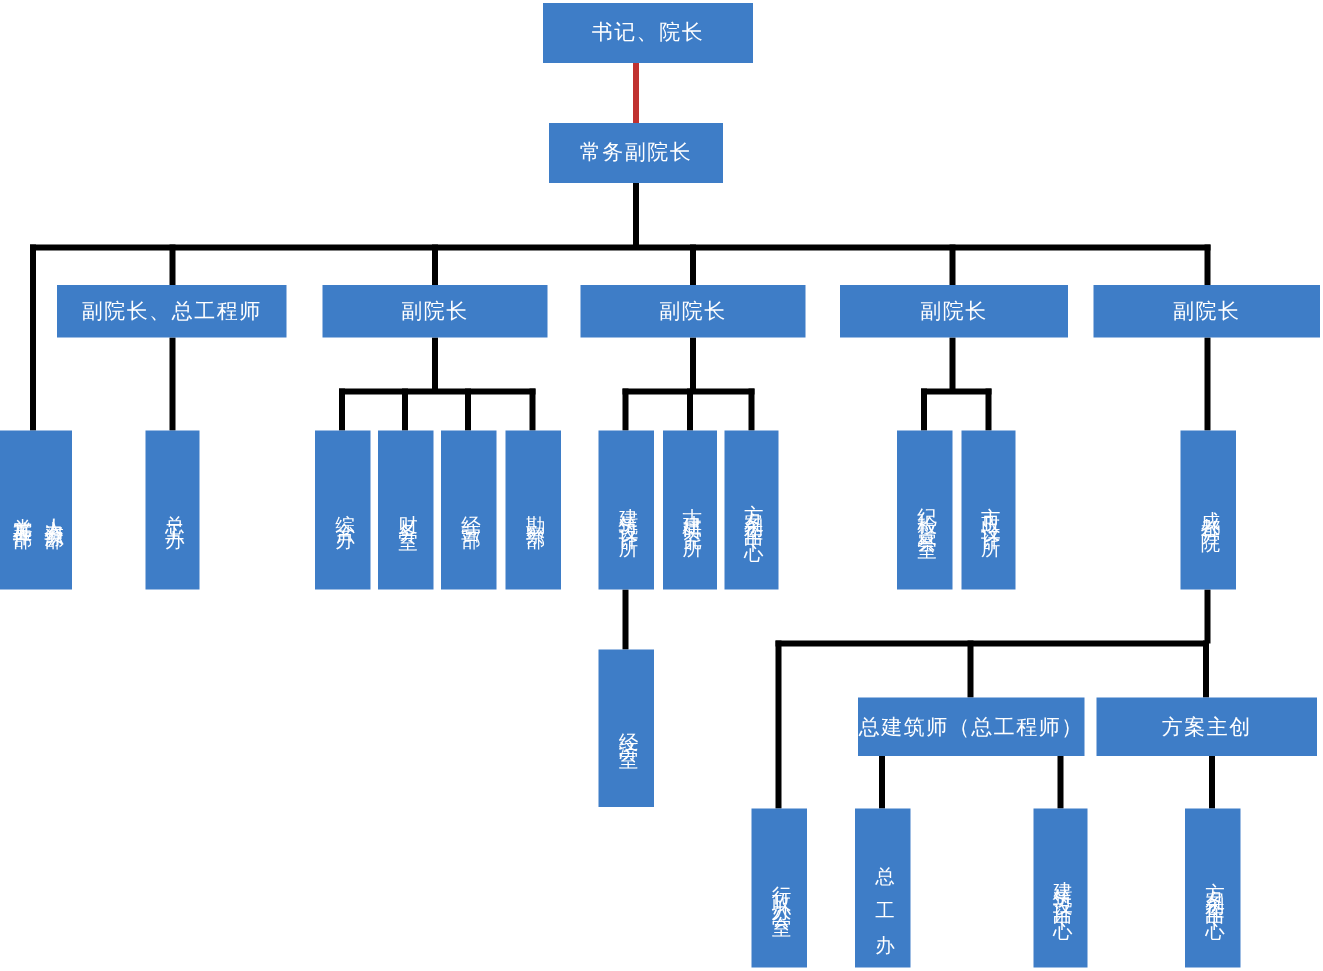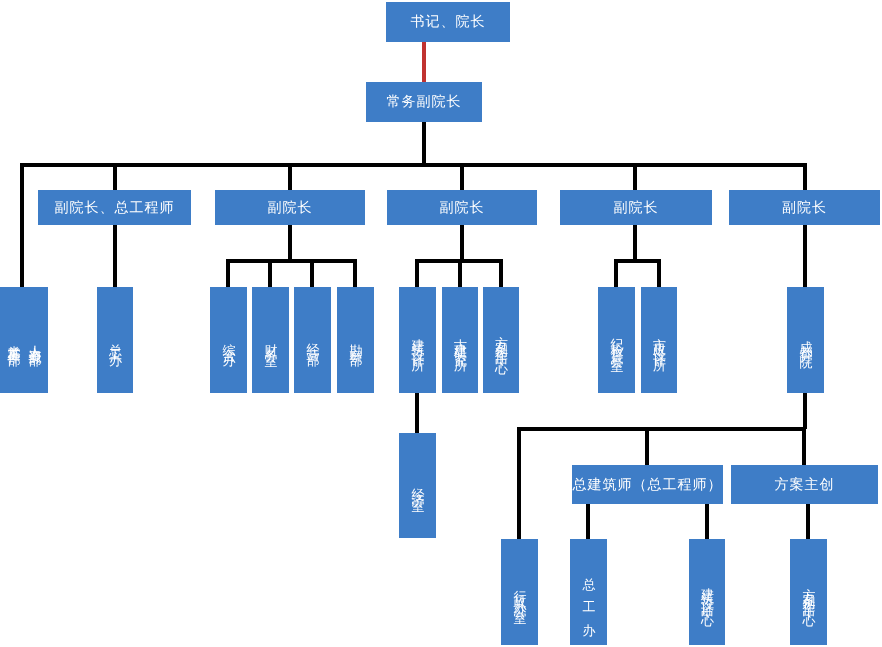--- a/index.html
+++ b/index.html
@@ -84,21 +84,21 @@
 
   <div class="vl" style="left:803px;top:393px;height:36px"></div>
   <div class="hl" style="left:517px;top:427px;width:289px"></div>
   <div class="vl" style="left:517px;top:427px;height:112px"></div>
   <div class="vl" style="left:645px;top:427px;height:38px"></div>
   <div class="vl" style="left:802px;top:427px;height:38px"></div>
   <div class="vl" style="left:586px;top:504px;height:35px"></div>
   <div class="vl" style="left:705px;top:504px;height:35px"></div>
   <div class="vl" style="left:806px;top:504px;height:35px"></div>
 
-  <div class="box" style="left:386px;top:2px;width:124px;height:40px">书记、院长</div>
+  <div class="box" style="left:362px;top:2px;width:140px;height:40px">书记、院长</div>
   <div class="box" style="left:366px;top:82px;width:116px;height:40px">常务副院长</div>
 
   <div class="box" style="left:38px;top:190px;width:153px;height:35px">副院长、总工程师</div>
   <div class="box" style="left:215px;top:190px;width:150px;height:35px">副院长</div>
   <div class="box" style="left:387px;top:190px;width:150px;height:35px">副院长</div>
   <div class="box" style="left:560px;top:190px;width:152px;height:35px">副院长</div>
   <div class="box" style="left:729px;top:190px;width:151px;height:35px">副院长</div>
 
   <div class="box dual" style="left:0px;top:287px;width:48px;height:106px">
     <span>党群工作部</span>

